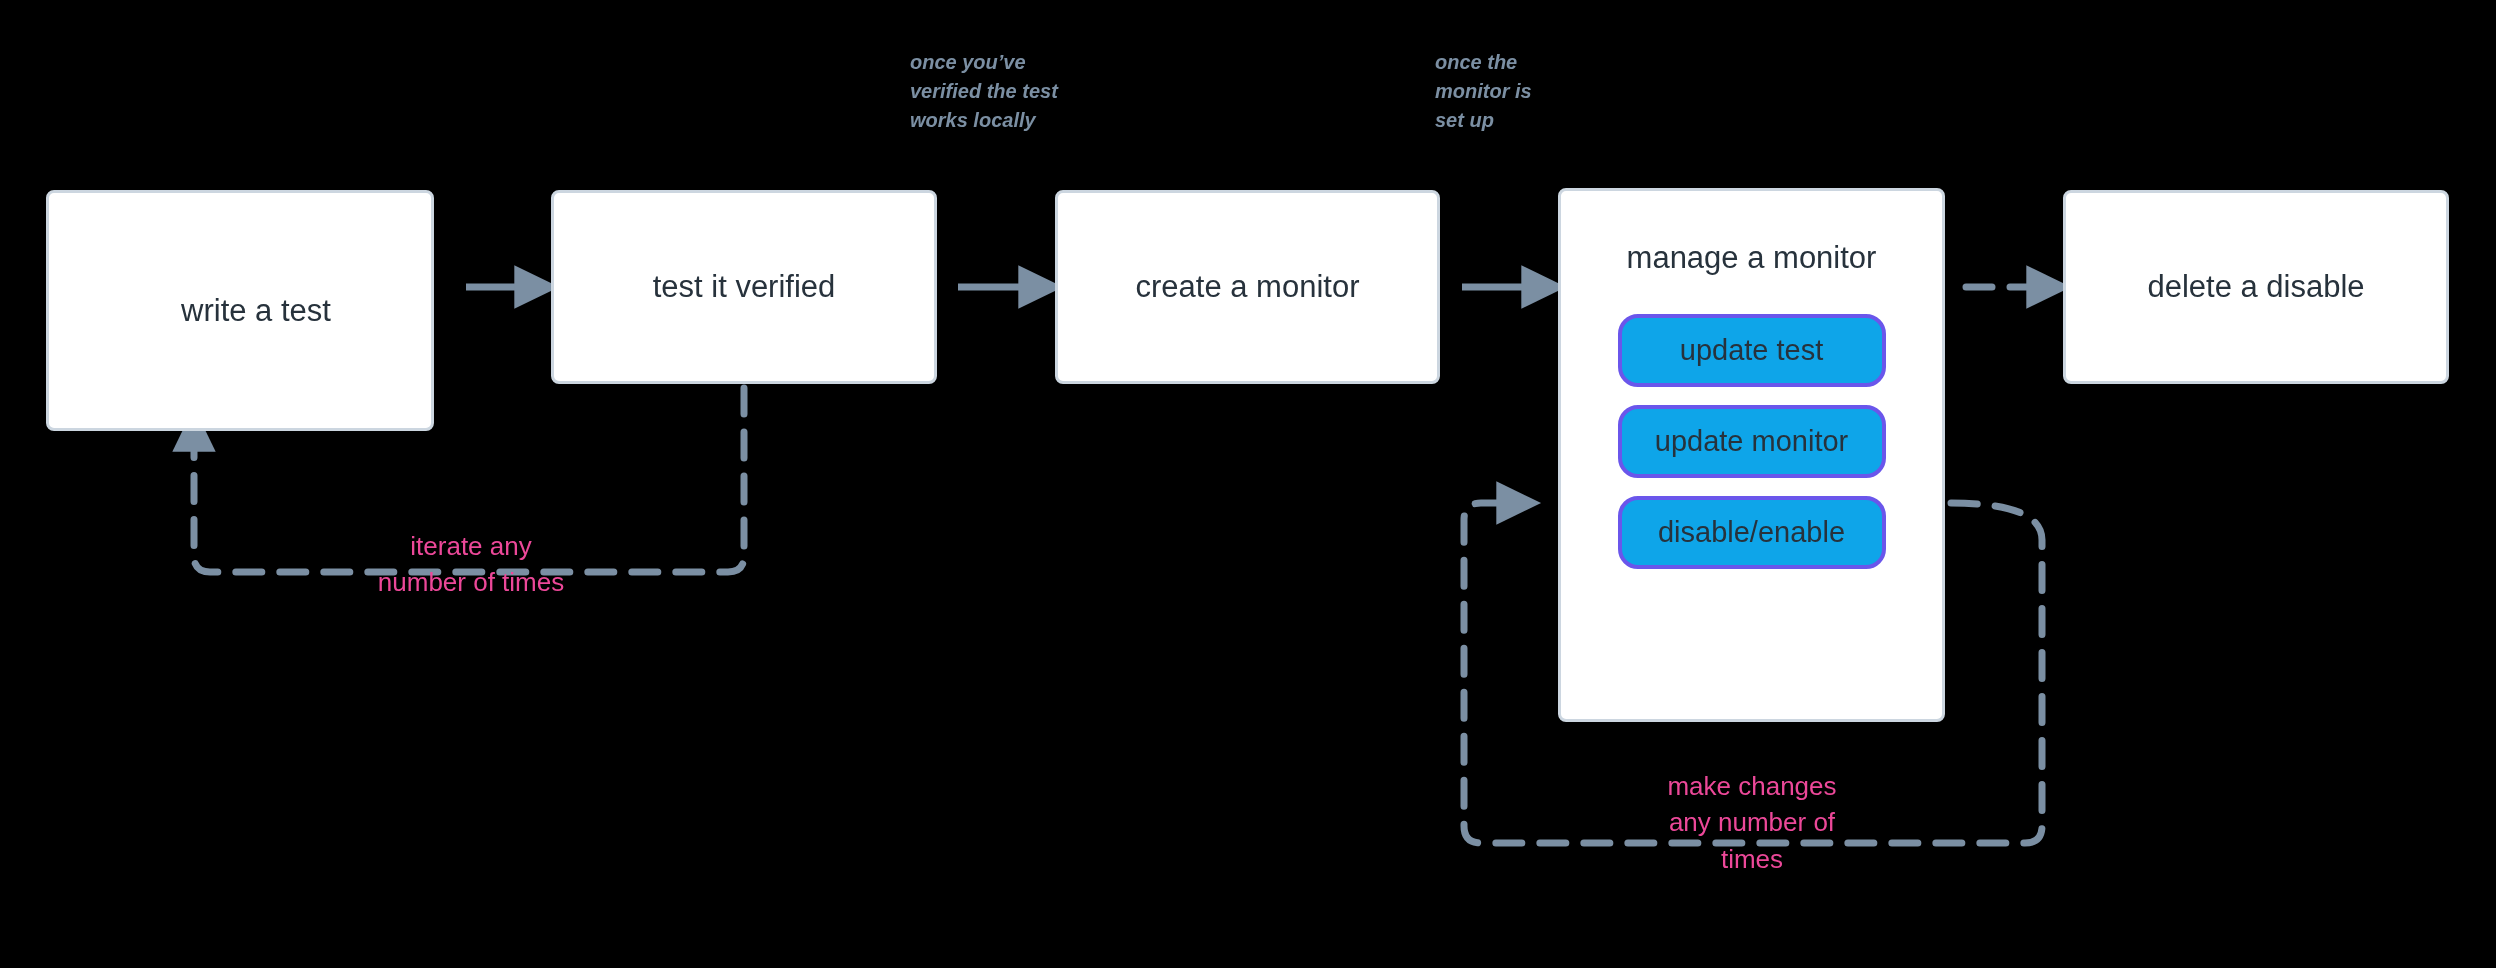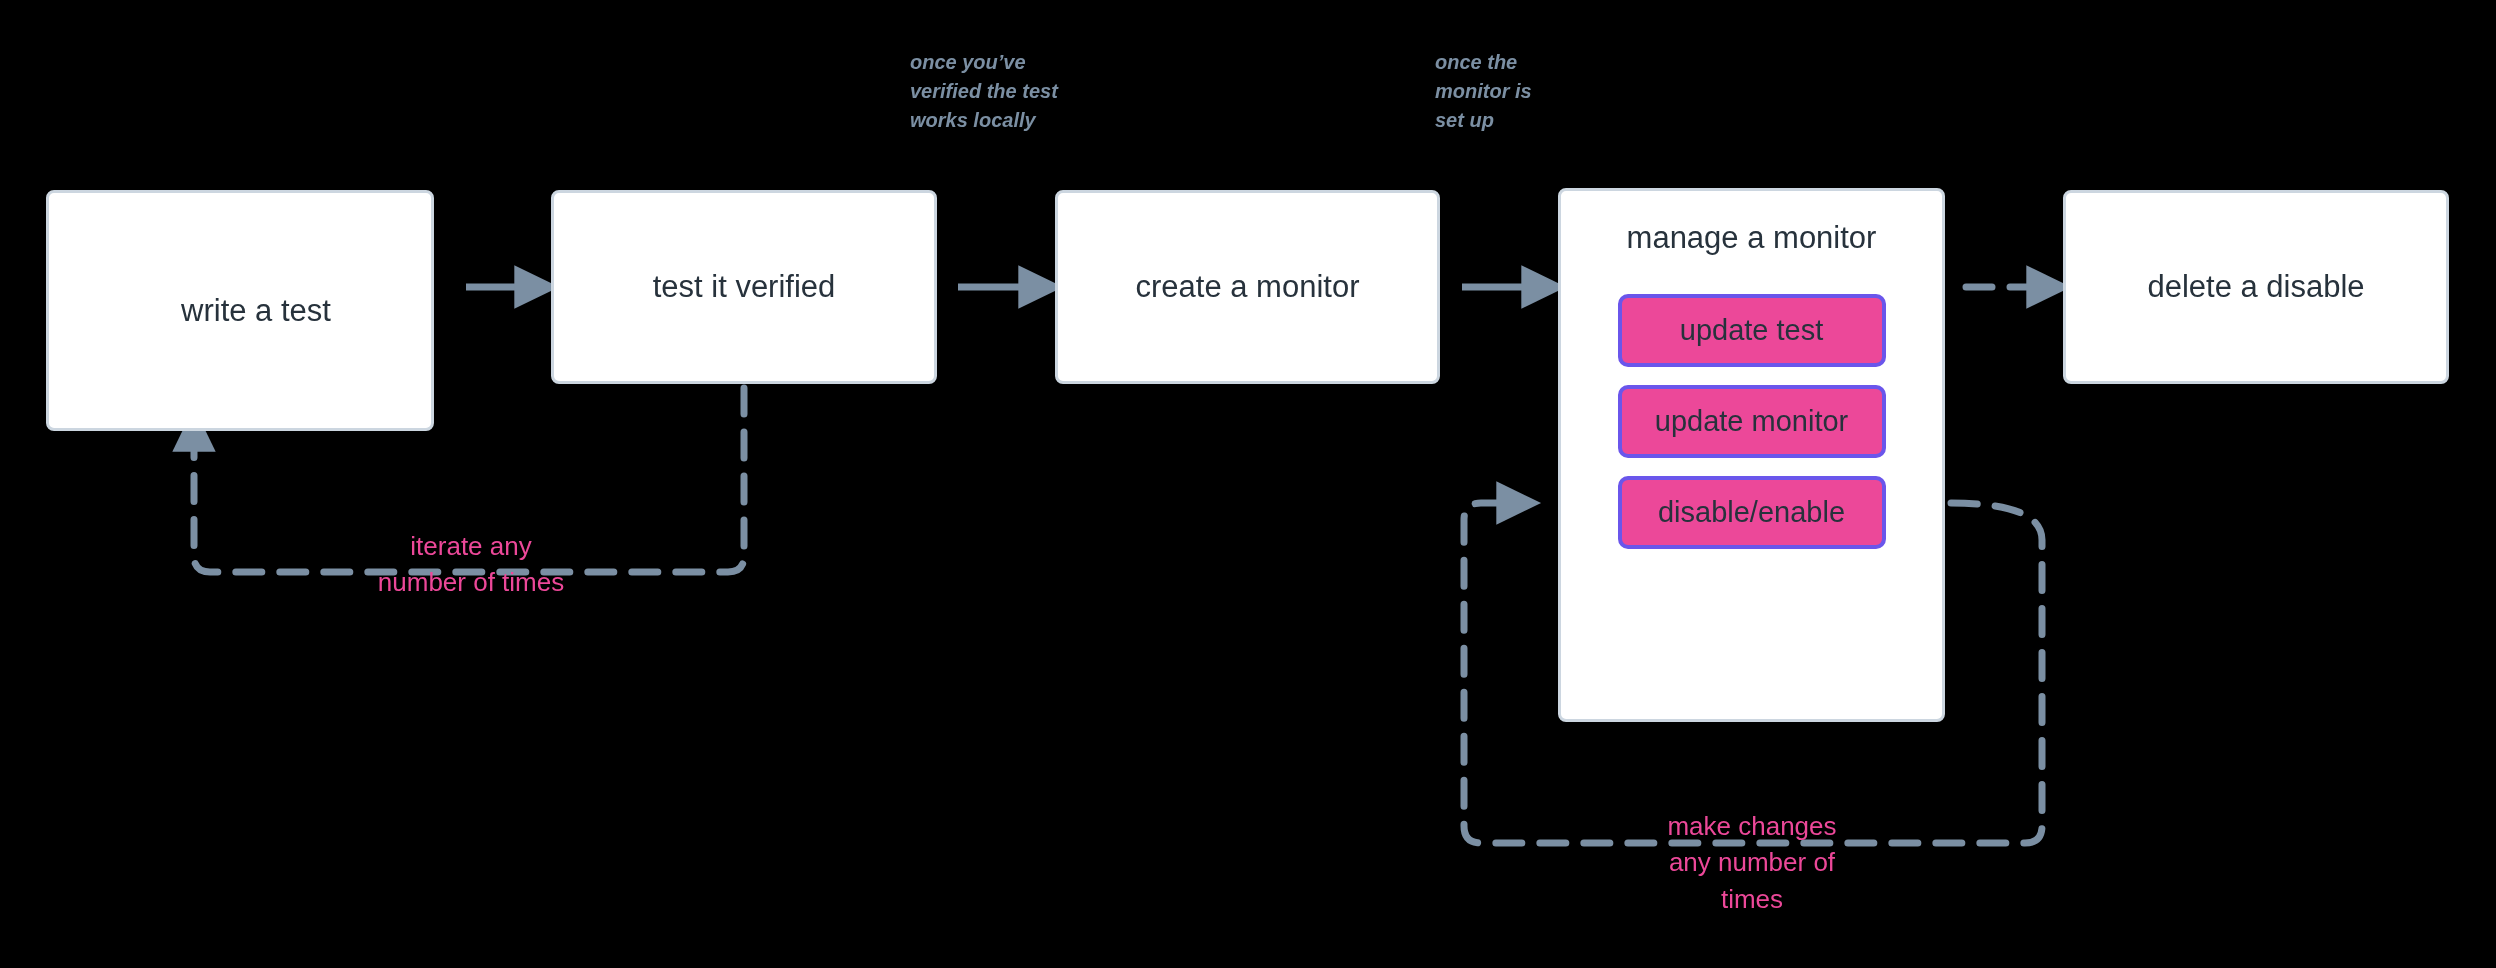--- a/index.html
+++ b/index.html
@@ -38,38 +38,38 @@
     font-size: 31px;
     line-height: 1.2;
     white-space: nowrap;
     text-align: center;
   }
   .stage-box.simple {
     justify-content: center;
   }
   .stage-box.composite {
     justify-content: flex-start;
-    padding-top: 28px;
+    padding-top: 48px;
   }
   
   .sub-list {
     margin-top: 38px;
     display: flex;
     flex-direction: column;
     gap: 18px;
     width: 100%;
     align-items: center;
   }
   .sub-action {
     box-sizing: border-box;
     width: 268px;
     height: 73px;
-    background: #ec4899;
+    background: #0ea5e9;
     border: 4px solid #6a56eb;
-    border-radius: 10px;
+    border-radius: 20px;
     display: flex;
     align-items: center;
     justify-content: center;
   }
   .sub-action-label {
     color: #27323c;
     font-size: 29px;
     white-space: nowrap;
   }
   
@@ -164,17 +164,17 @@
 verified the test
 works locally</div>
 
   <div class="note" style="left:1435px; top:48px;">once the
 monitor is
 set up</div>
 
   <div class="edge-label" style="left:340px; top:528px; width:262px;">iterate any
 number of times</div>
 
-  <div class="edge-label" style="left:1625px; top:768px; width:254px;margin-top:40px;">make changes
+  <div class="edge-label" style="left:1625px; top:768px; width:254px;">make changes
 any number of
 times</div>
 
 </div>
 
 </body></html>

